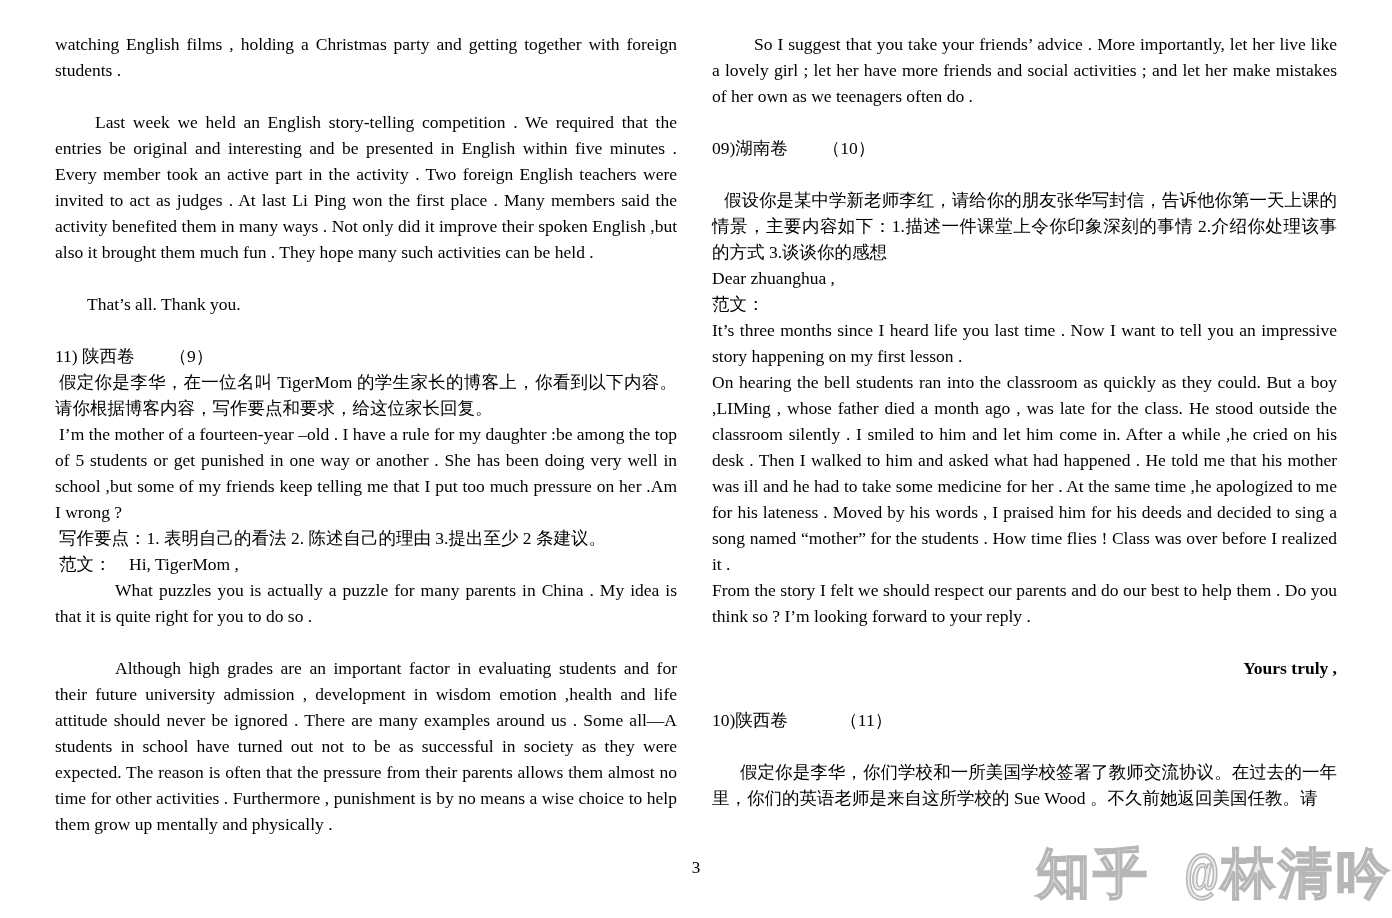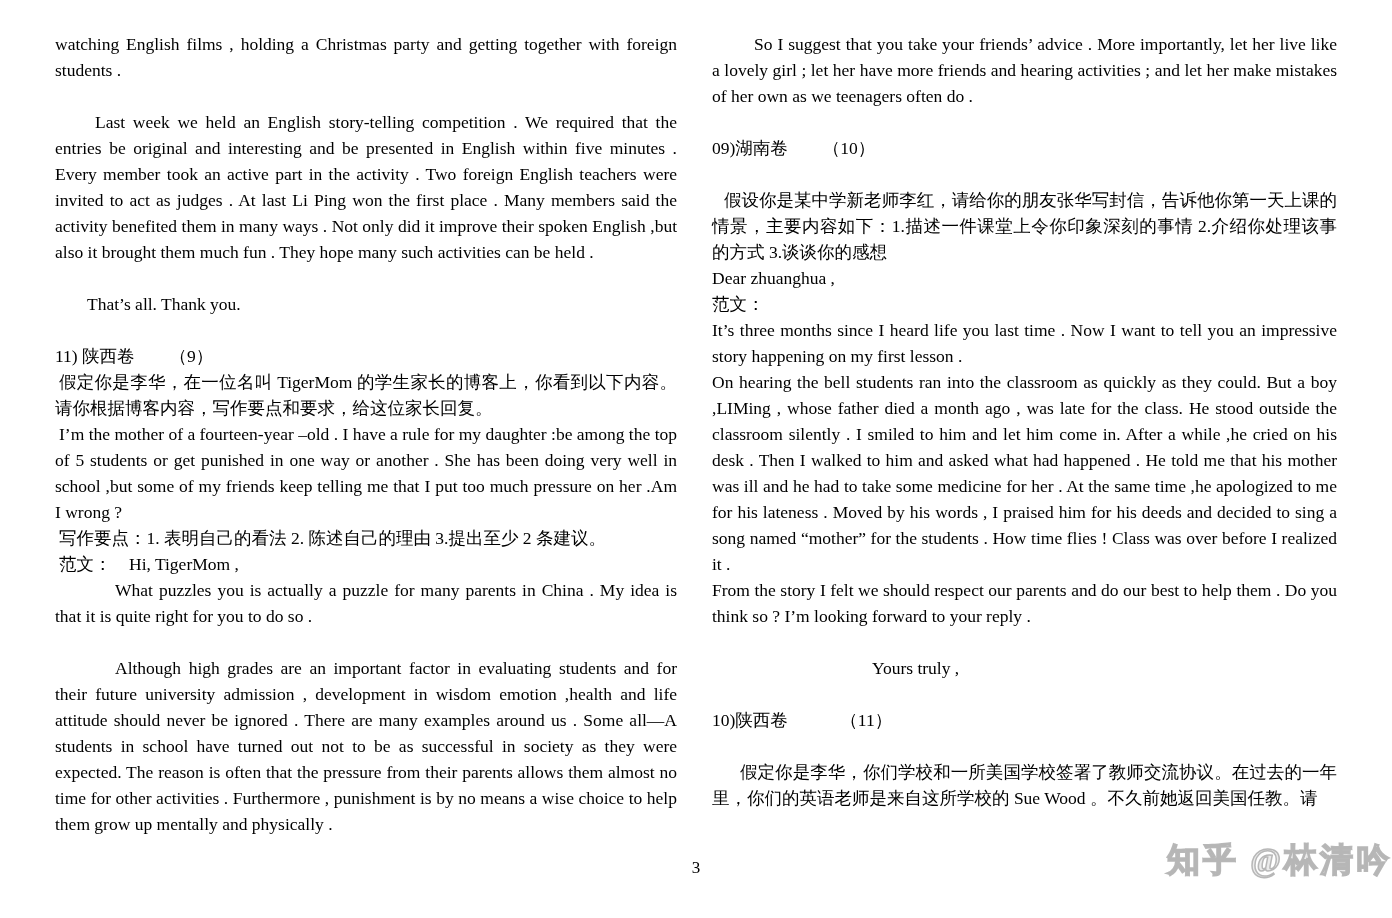--- a/index.html
+++ b/index.html
@@ -22,29 +22,29 @@
   p { margin:0; }
   p.gap   { margin-top:26px; }
   .ind4   { text-indent:4px; }
   .ind12  { text-indent:12px; }
   .ind28  { text-indent:28px; }
   .ind32  { text-indent:32px; }
   .ind40  { text-indent:40px; }
   .ind42  { text-indent:42px; }
   .ind60  { text-indent:60px; }
   .noj    { text-align:left; }
-  .sig    { text-align:left; padding-left:160px; }
+  .sig    { text-align:right; padding-left:160px;font-weight:bold; }
   .footer-num {
     position:absolute; left:0; right:0; top:858px;
     text-align:center; font-size:17px;
   }
   .watermark {
     position:absolute; top:838px; right:0px;
-    font-family:Liberation Serif, serif;
-    font-size:33px; font-weight:bold; letter-spacing:3px;
+    font-family:Liberation Mono, monospace;
+    font-size:54px; font-weight:bold; letter-spacing:3px;
     white-space:nowrap;
     color:rgba(205,205,205,0.40);
     -webkit-text-stroke:1.5px rgba(176,176,176,0.9);
     pointer-events:none;
   }
 </style>
 </head>
 <body>
 
 <div class="page">
@@ -56,21 +56,21 @@
     <p class="gap noj">11) 陕西卷　　（9）</p>
     <p class="ind4">假定你是李华，在一位名叫 TigerMom 的学生家长的博客上，你看到以下内容。 请你根据博客内容，写作要点和要求，给这位家长回复。</p>
     <p class="ind4">I’m the mother of a fourteen-year –old . I have a rule for my daughter :be among the top of 5 students or get punished in one way or another . She has been doing very well in school ,but some of my friends keep telling me that I put too much pressure on her .Am I wrong ?</p>
     <p class="ind4 noj">写作要点：1. 表明自己的看法 2. 陈述自己的理由 3.提出至少 2 条建议。</p>
     <p class="ind4 noj">范文：　Hi, TigerMom ,</p>
     <p class="ind60">What puzzles you is actually a puzzle for many parents in China . My idea is that it is quite right for you to do so .</p>
     <p class="gap ind60">Although high grades are an important factor in evaluating students and for their future university admission , development in wisdom emotion ,health and life attitude should never be ignored . There are many examples around us . Some all—A students in school have turned out not to be as successful in society as they were expected. The reason is often that the pressure from their parents allows them almost no time for other activities . Furthermore , punishment is by no means a wise choice to help them grow up mentally and physically .</p>
   </div>
 
   <div class="col col-right">
-    <p class="ind42">So I suggest that you take your friends’ advice . More importantly, let her live like a lovely girl ; let her have more friends and hearing activities ; and let her make mistakes of her own as we teenagers often do .</p>
+    <p class="ind42">So I suggest that you take your friends’ advice . More importantly, let her live like a lovely girl ; let her have more friends and social activities ; and let her make mistakes of her own as we teenagers often do .</p>
     <p class="gap noj">09)湖南卷　　（10）</p>
     <p class="gap ind12">假设你是某中学新老师李红，请给你的朋友张华写封信，告诉他你第一天上课的情景，主要内容如下：1.描述一件课堂上令你印象深刻的事情 2.介绍你处理该事的方式 3.谈谈你的感想</p>
     <p class="noj">Dear zhuanghua ,</p>
     <p class="noj">范文：</p>
     <p>It’s three months since I heard life you last time . Now I want to tell you an impressive story happening on my first lesson .</p>
     <p>On hearing the bell students ran into the classroom as quickly as they could. But a boy ,LIMing , whose father died a month ago , was late for the class. He stood outside the classroom silently . I smiled to him and let him come in. After a while ,he cried on his desk . Then I walked to him and asked what had happened . He told me that his mother was ill and he had to take some medicine for her . At the same time ,he apologized to me for his lateness . Moved by his words , I praised him for his deeds and decided to sing a song named “mother” for the students . How time flies ! Class was over before I realized it .</p>
     <p>From the story I felt we should respect our parents and do our best to help them . Do you think so ? I’m looking forward to your reply .</p>
     <p class="gap sig">Yours truly ,</p>
     <p class="gap noj">10)陕西卷　　　（11）</p>
     <p class="gap ind28">假定你是李华，你们学校和一所美国学校签署了教师交流协议。在过去的一年里，你们的英语老师是来自这所学校的 Sue Wood 。不久前她返回美国任教。请</p>

